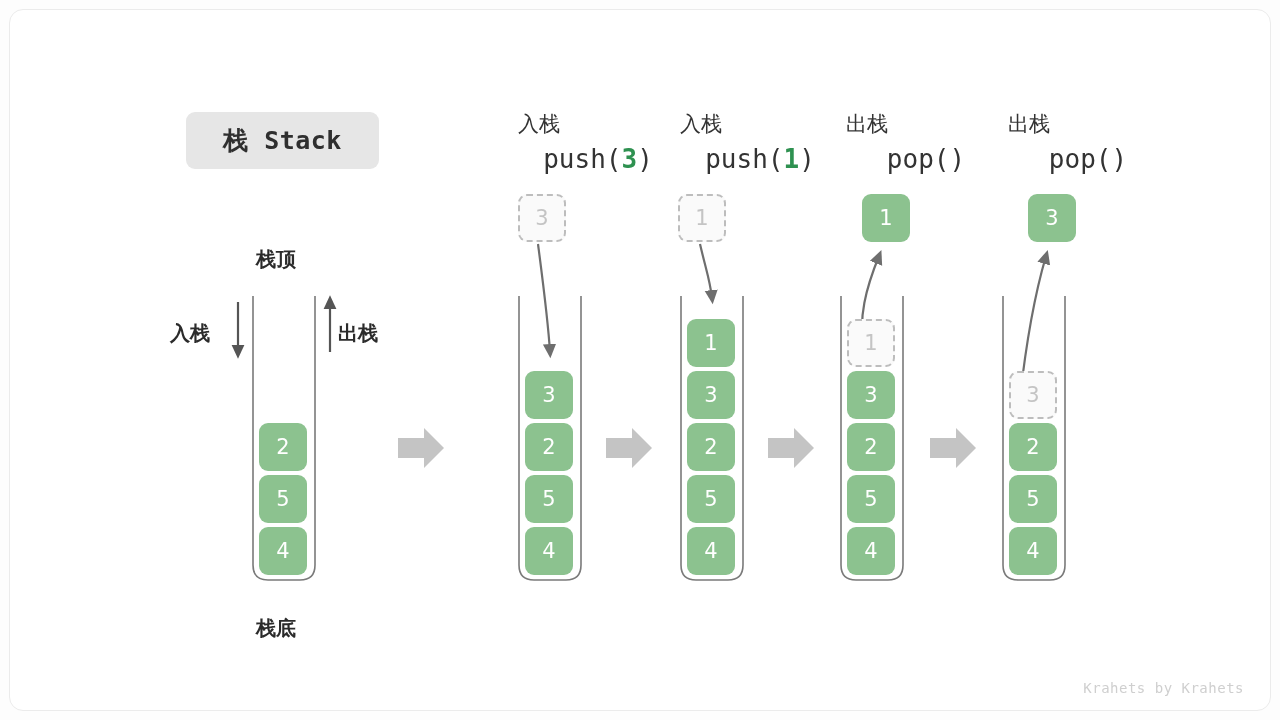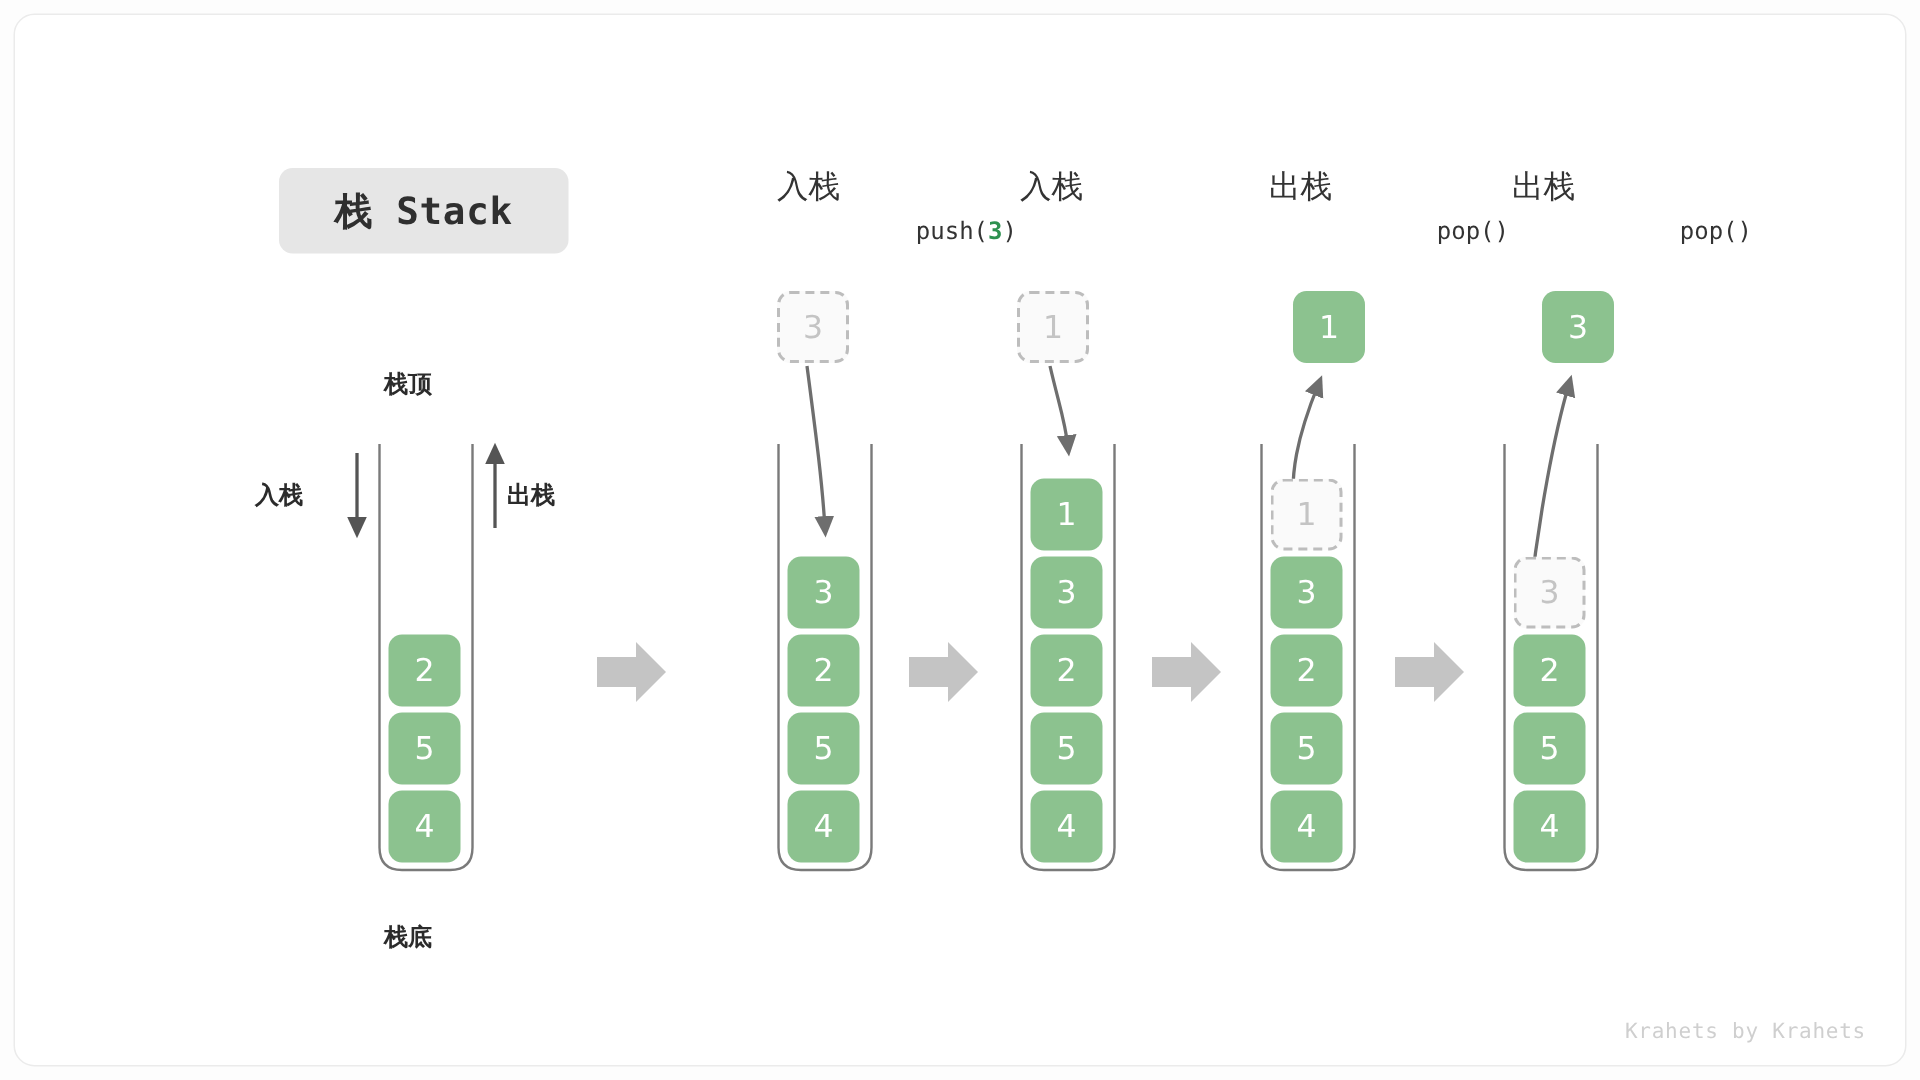--- a/index.html
+++ b/index.html
@@ -54,41 +54,41 @@
     font-weight: bold;
     color: #2f2f2f;
     letter-spacing: 0.5px;
     box-sizing: border-box;
   }
 
   
   .cn-label {
     position: absolute;
     font-family: "DejaVu Sans", "Liberation Sans", sans-serif;
-    font-size: 16px;
+    font-size: 20px;
     font-weight: bold;
     color: #2b2b2b;
     white-space: nowrap;
   }
   .op-head {
     position: absolute;
     width: 140px;
     text-align: left;
     font-family: "DejaVu Sans", "Liberation Sans", sans-serif;
     font-size: 21px;
     color: #333333;
     white-space: nowrap;
     line-height: 38px;
   }
   .op-code {
     position: absolute;
     width: 160px;
-    text-align: right;
+    text-align: center;
     font-family: "DejaVu Sans Mono", "Liberation Mono", monospace;
-    font-size: 16px;
+    font-size: 26px;
     color: #333333;
     white-space: nowrap;
   }
   .op-code .arg {
     color: #2e9150;
     font-weight: bold;
   }
 
   
   .cell {
@@ -136,20 +136,23 @@
   <div class="cn-label" id="label-bottom" style="left:256px; top:615px;">栈底</div>
   <div class="cn-label" id="label-push-side" style="left:170px; top:320px;">入栈</div>
   <div class="cn-label" id="label-pop-side" style="left:338px; top:320px;">出栈</div>
 
   <div class="op-head" style="left:518px; top:105px;">入栈</div>
   <div class="op-code" style="left:518px; top:144px;">
     <span>push(</span><span class="arg">3</span><span>)</span>
   </div>
 
   <div class="op-head" style="left:680px; top:105px;">入栈</div>
+  <div class="op-code" style="left:680px; top:144px;">
+    <span>push(</span><span class="arg">1</span><span>)</span>
+  </div>
 
   <div class="op-head" style="left:846px; top:105px;">出栈</div>
   <div class="op-code" style="left:846px; top:144px;">
     <span>pop(</span><span class="arg"></span><span>)</span>
   </div>
 
   <div class="op-head" style="left:1008px; top:105px;">出栈</div>
   <div class="op-code" style="left:1008px; top:144px;">
     <span>pop(</span><span class="arg"></span><span>)</span>
   </div>

